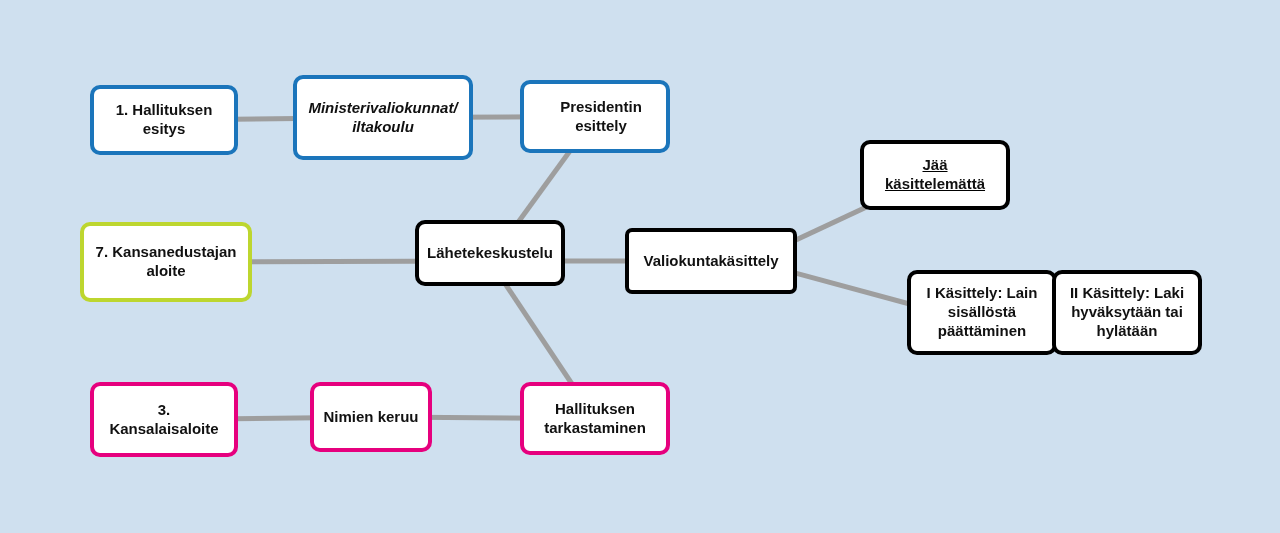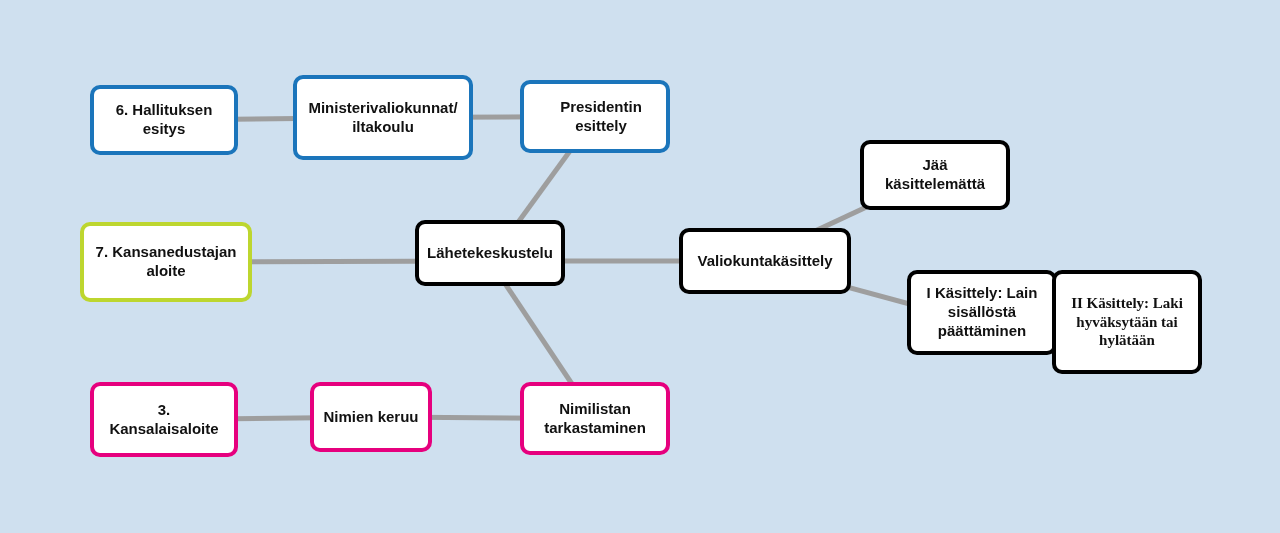--- a/index.html
+++ b/index.html
@@ -39,24 +39,24 @@
     line-height: 1.25;
     color: #111111;
     white-space: pre-line;
   }
   
   #n1  { left:  90px; top:  85px; width: 148px; height: 70px; }
   #n2  { left: 293px; top:  75px; width: 180px; height: 85px; }
   #n3  { left: 520px; top:  80px; width: 150px; height: 73px; }
   #n4  { left:  80px; top: 222px; width: 172px; height: 80px; }
   #n5  { left: 415px; top: 220px; width: 150px; height: 66px; }
-  #n6  { left: 679px; top: 228px; width: 172px; height: 66px; }
+  #n6  { left: 625px; top: 228px; width: 172px; height: 66px; border-radius: 7px; }
   #n7  { left: 860px; top: 140px; width: 150px; height: 70px; }
   #n8  { left: 866px; top: 270px; width: 150px; height: 85px; }
-  #n9  { left:1052px; top: 270px; width: 150px; height: 104px; font-family: Liberation Serif, serif; }
+  #n9  { left:1052px; top: 270px; width: 150px; height: 85px; }
   #n10 { left:  90px; top: 382px; width: 148px; height: 75px; }
   #n11 { left: 310px; top: 382px; width: 122px; height: 70px; }
   #n12 { left: 520px; top: 382px; width: 150px; height: 73px; }
 </style>
 </head>
 <body>
 
 <div class="stage">
 
   <svg id="edges-svg" viewBox="0 0 1280 533" xmlns="http://www.w3.org/2000/svg">
@@ -67,42 +67,42 @@
       <line x1="490" y1="261" x2="751" y2="261" stroke="#9e9e9e" stroke-width="5"></line>
       <line x1="751" y1="261" x2="935" y2="175" stroke="#9e9e9e" stroke-width="5"></line>
       <line x1="751" y1="261" x2="941" y2="312.5" stroke="#9e9e9e" stroke-width="5"></line>
       <line x1="941" y1="312.5" x2="1127" y2="312.5" stroke="#9e9e9e" stroke-width="5"></line>
       <line x1="164" y1="419.5" x2="383.5" y2="417" stroke="#9e9e9e" stroke-width="5"></line>
       <line x1="383.5" y1="417" x2="595" y2="418.5" stroke="#9e9e9e" stroke-width="5"></line>
       <line x1="595" y1="418.5" x2="490" y2="261" stroke="#9e9e9e" stroke-width="5"></line>
     </svg>
 
   <div class="node" id="n1" style="border-color: rgb(27, 117, 187);">
-    <span class="label">6. Hallituksen
+    <span class="label">1. Hallituksen
 esitys</span>
   </div>
-  <div class="node" id="n2" style="border-color: rgb(27, 117, 187);">
+  <div class="node" id="n2" style="border-color: rgb(27, 117, 187); font-style: italic;">
     <span class="label">Ministerivaliokunnat/
 iltakoulu</span>
   </div>
   <div class="node" id="n3" style="border-color: rgb(27, 117, 187); padding-left: 20px;">
     <span class="label">Presidentin
 esittely</span>
   </div>
   <div class="node" id="n4" style="border-color: rgb(189, 214, 47);">
     <span class="label">7. Kansanedustajan
 aloite</span>
   </div>
   <div class="node" id="n5" style="border-color: rgb(0, 0, 0);">
     <span class="label">Lähetekeskustelu</span>
   </div>
   <div class="node" id="n6" style="border-color: rgb(0, 0, 0);">
     <span class="label">Valiokuntakäsittely</span>
   </div>
-  <div class="node" id="n7" style="border-color: rgb(0, 0, 0);">
+  <div class="node" id="n7" style="border-color: rgb(0, 0, 0); text-decoration: underline;">
     <span class="label">Jää
 käsittelemättä</span>
   </div>
   <div class="node" id="n8" style="border-color: rgb(0, 0, 0); margin-left: 41px;">
     <span class="label">I Käsittely: Lain
 sisällöstä
 päättäminen</span>
   </div>
   <div class="node" id="n9" style="border-color: rgb(0, 0, 0);">
     <span class="label">II Käsittely: Laki
@@ -110,17 +110,17 @@
 hylätään</span>
   </div>
   <div class="node" id="n10" style="border-color: rgb(230, 0, 126);">
     <span class="label">3.
 Kansalaisaloite</span>
   </div>
   <div class="node" id="n11" style="border-color: rgb(230, 0, 126);">
     <span class="label">Nimien keruu</span>
   </div>
   <div class="node" id="n12" style="border-color: rgb(230, 0, 126);">
-    <span class="label">Nimilistan
+    <span class="label">Hallituksen
 tarkastaminen</span>
   </div>
 
 </div>
 
 </body></html>

